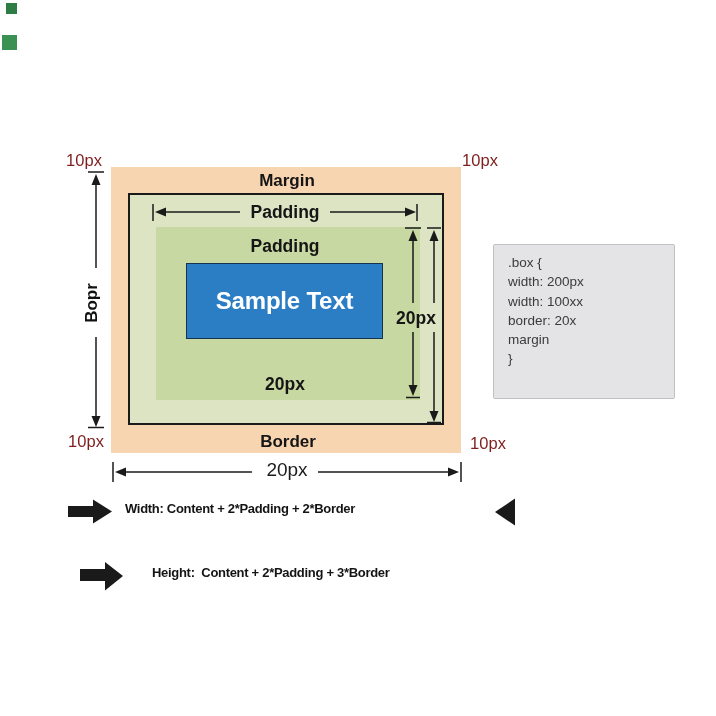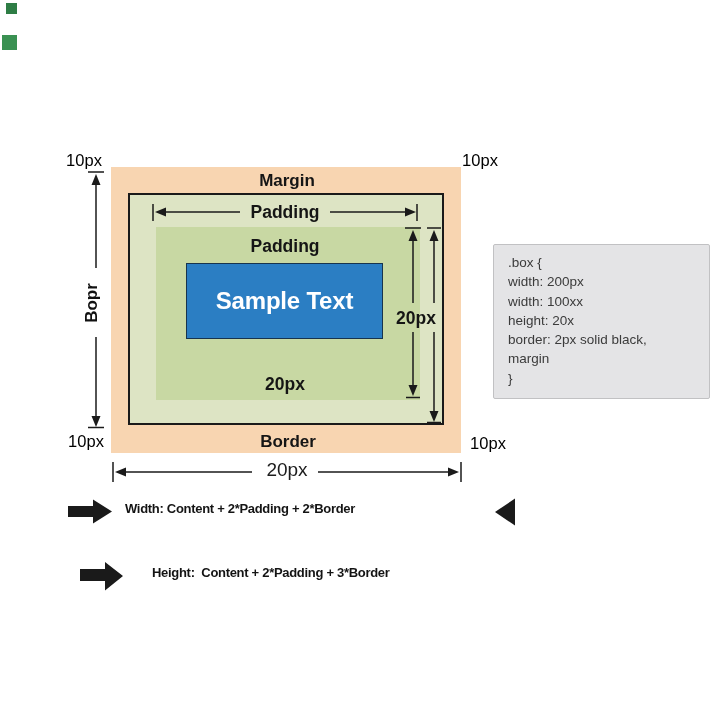--- a/index.html
+++ b/index.html
@@ -12,25 +12,25 @@
   #border-box{left:128px;top:193px;width:316px;height:232px;background:var(--border-band-bg);
               border:2px solid var(--line);box-sizing:border-box;}
   #padding-box{left:156px;top:227px;width:264px;height:173px;background:var(--padding-bg);}
   #content-box{left:186px;top:263px;width:197px;height:76px;background:var(--content-bg);
                border:1.5px solid #17344e;box-sizing:border-box;display:flex;
                align-items:center;justify-content:center;}
   #content-box span{color:#fff;font-weight:bold;font-size:24px;letter-spacing:-0.2px;}
   
   .lbl{font-weight:bold;font-size:17px;color:#151515;}
   .lbl-mid{font-weight:bold;font-size:17.5px;color:#151515;}
-  .dimlbl{font-size:16.5px;color:#000000;}
+  .dimlbl{font-size:16.5px;color:#7f1d1d;}
   .dimlbl-big{font-size:19px;color:#1c1c1c;}
   #side-label{transform:translate(-50%,-50%) rotate(-90deg);font-weight:bold;font-size:17px;}
   
-  #code-box{left:493px;top:244px;width:217px;height:155px;background:var(--code-bg);
+  #code-box{left:493px;top:244px;width:182px;height:155px;background:var(--code-bg);
             border:1px solid #c1c1c3;border-radius:2px;box-sizing:border-box;
             padding:8px 6px 0 14px;}
   .code-line{font-size:13.5px;line-height:19.3px;color:#3b3b3b;white-space:pre;}
   
   .formula{font-weight:bold;font-size:13px;letter-spacing:-0.3px;color:#141414;white-space:pre;}
   
   .corner-sq{position:absolute;}
   svg{display:block;}
   #overlay{left:0;top:0;pointer-events:none;}
 </style>
@@ -115,22 +115,21 @@
   <span class="abs ctr dimlbl" style="left:488px;top:443px;">10px</span>
 
   <span class="abs ctr lbl-mid" style="left:416px;top:318px;">20px</span>
   <span class="abs ctr lbl-mid" style="left:285px;top:384px;">20px</span>
   <span class="abs ctr dimlbl-big" style="left:287px;top:470px;">20px</span>
 
   <div class="abs" id="code-box">
     <div class="code-line">.box {</div>
     <div class="code-line">width: 200px</div>
     <div class="code-line">width: 100xx</div>
-    <div class="code-line">height: 20x</div>
-    <div class="code-line">border: 2px solid black,</div>
+    <div class="code-line">border: 20x</div>
     <div class="code-line">margin</div>
     <div class="code-line">}</div>
   </div>
 
   <span class="abs formula" style="left:125px;top:501px;">Width: Content + 2*Padding + 2*Border</span>
   <span class="abs formula" style="left:152px;top:565px;">Height:  Content + 2*Padding + 3*Border</span>
 
 </div>
 
 </body></html>

